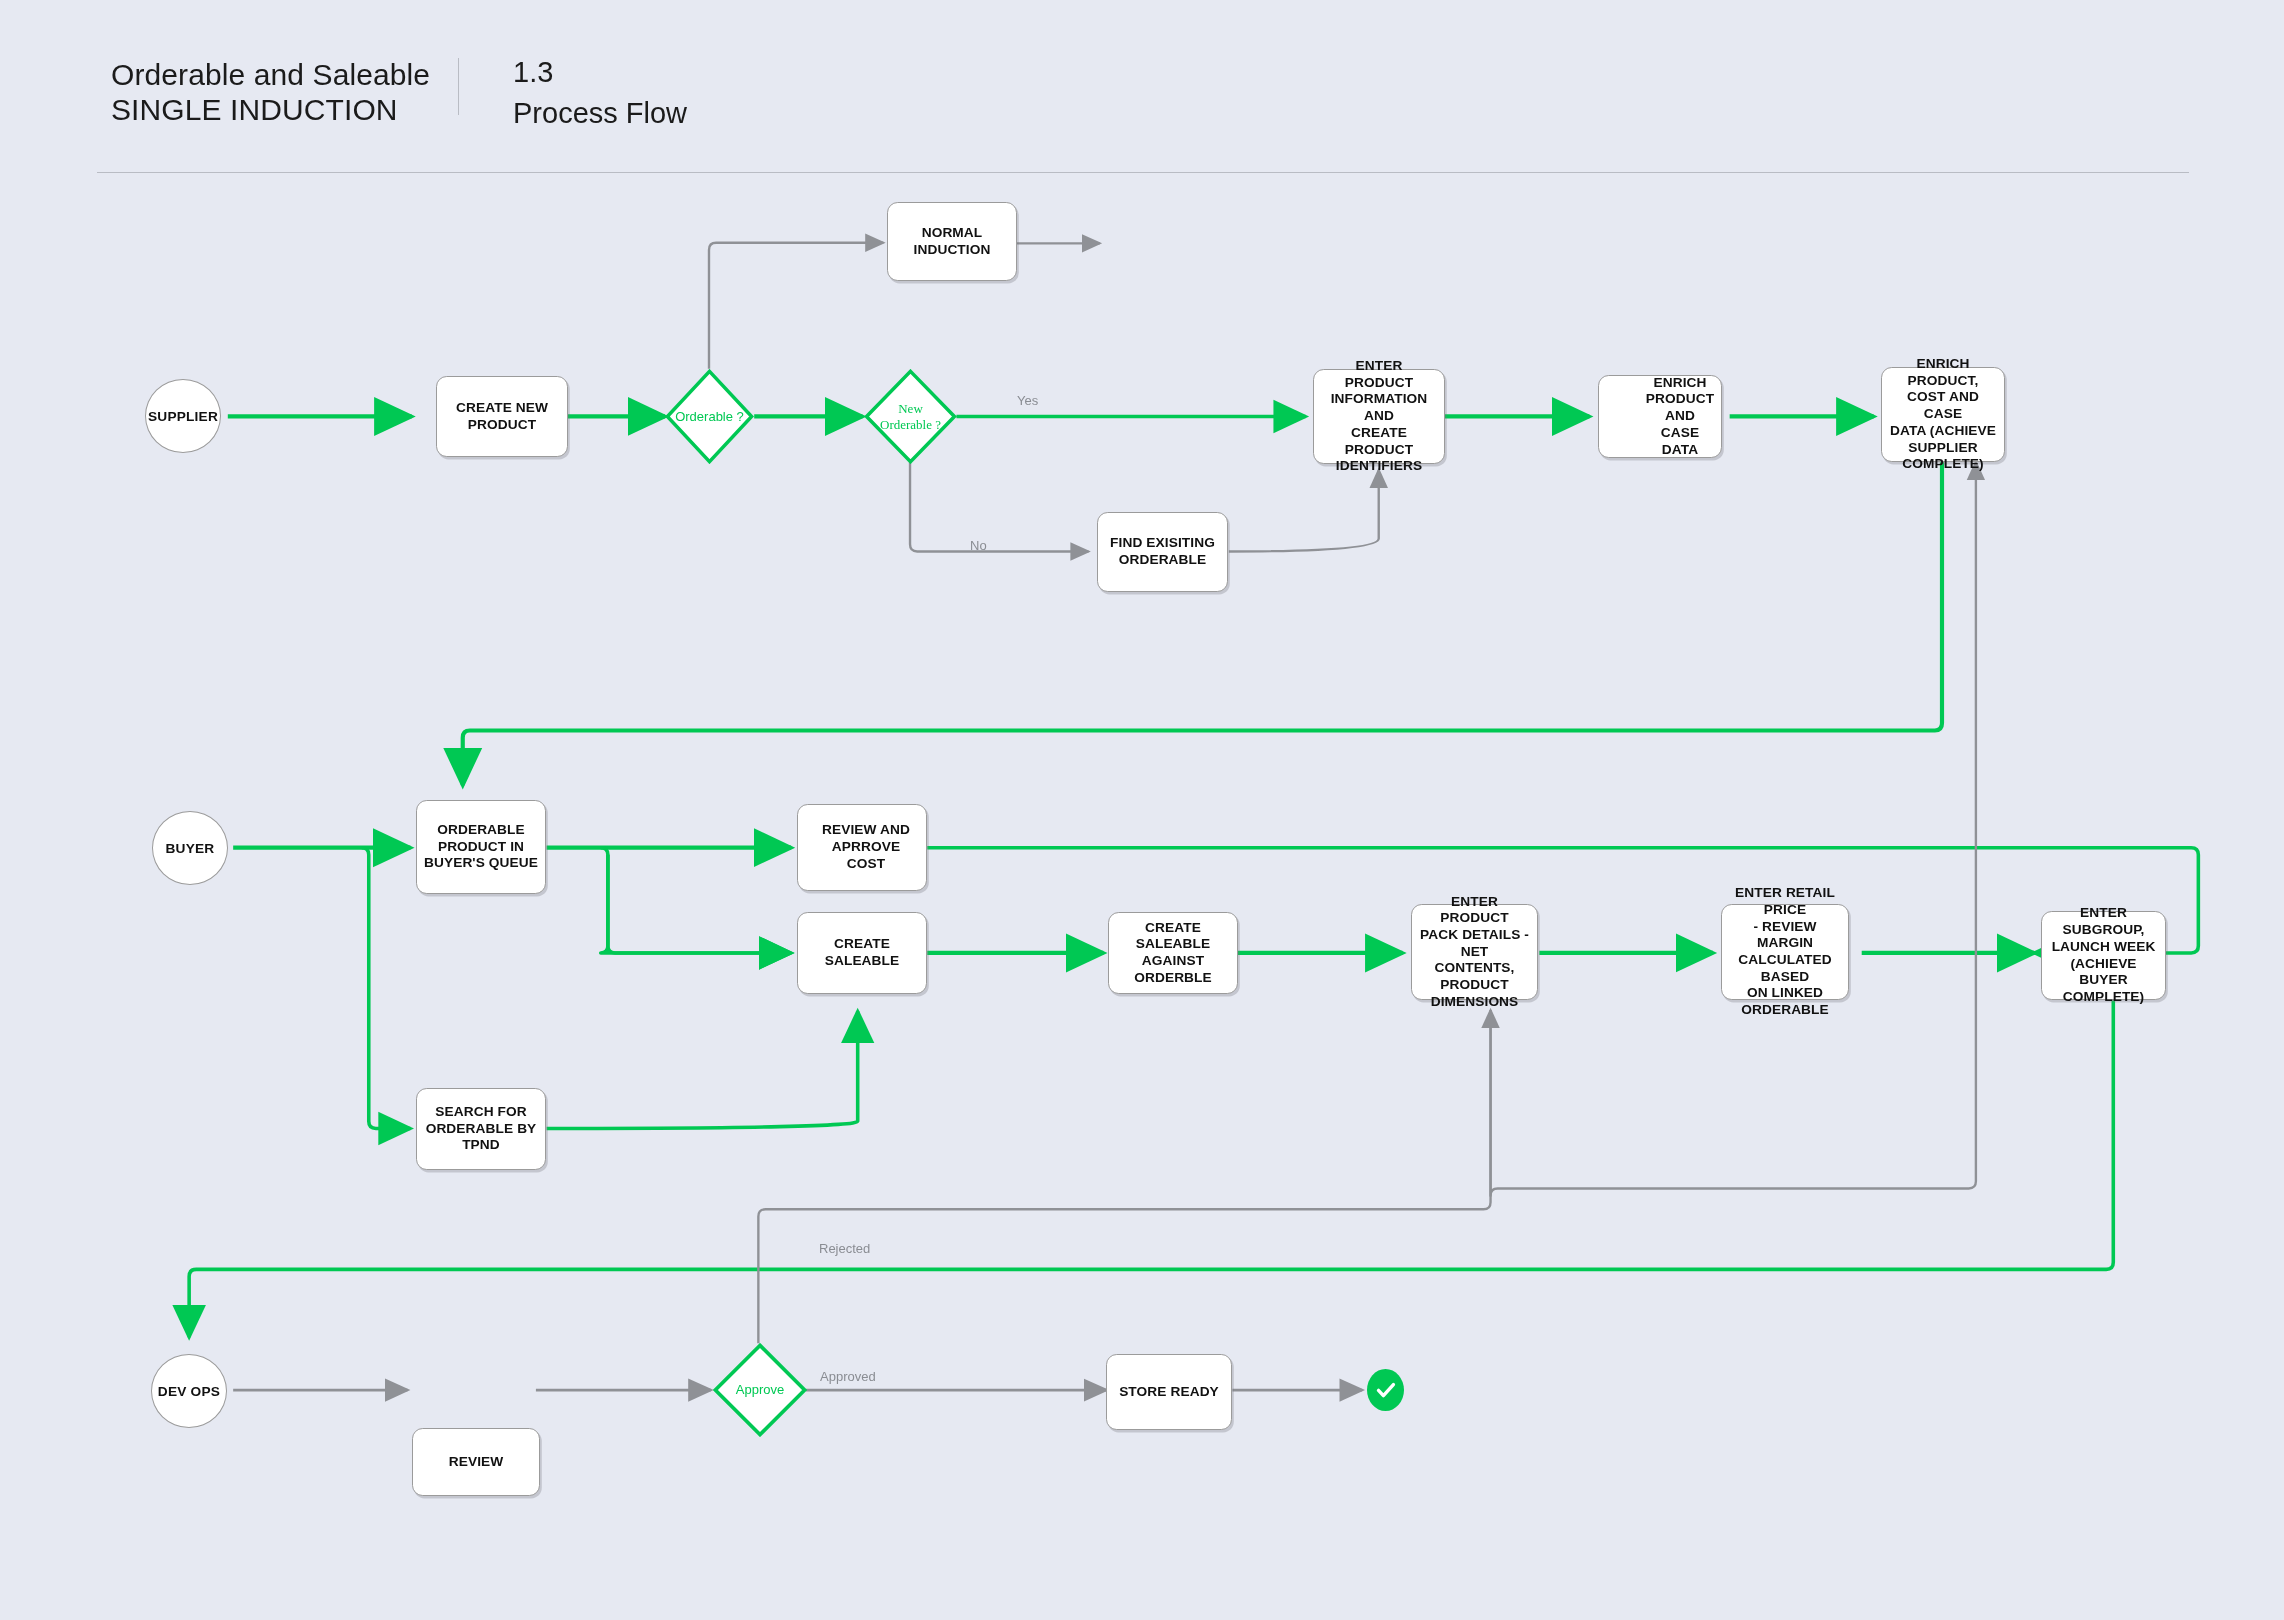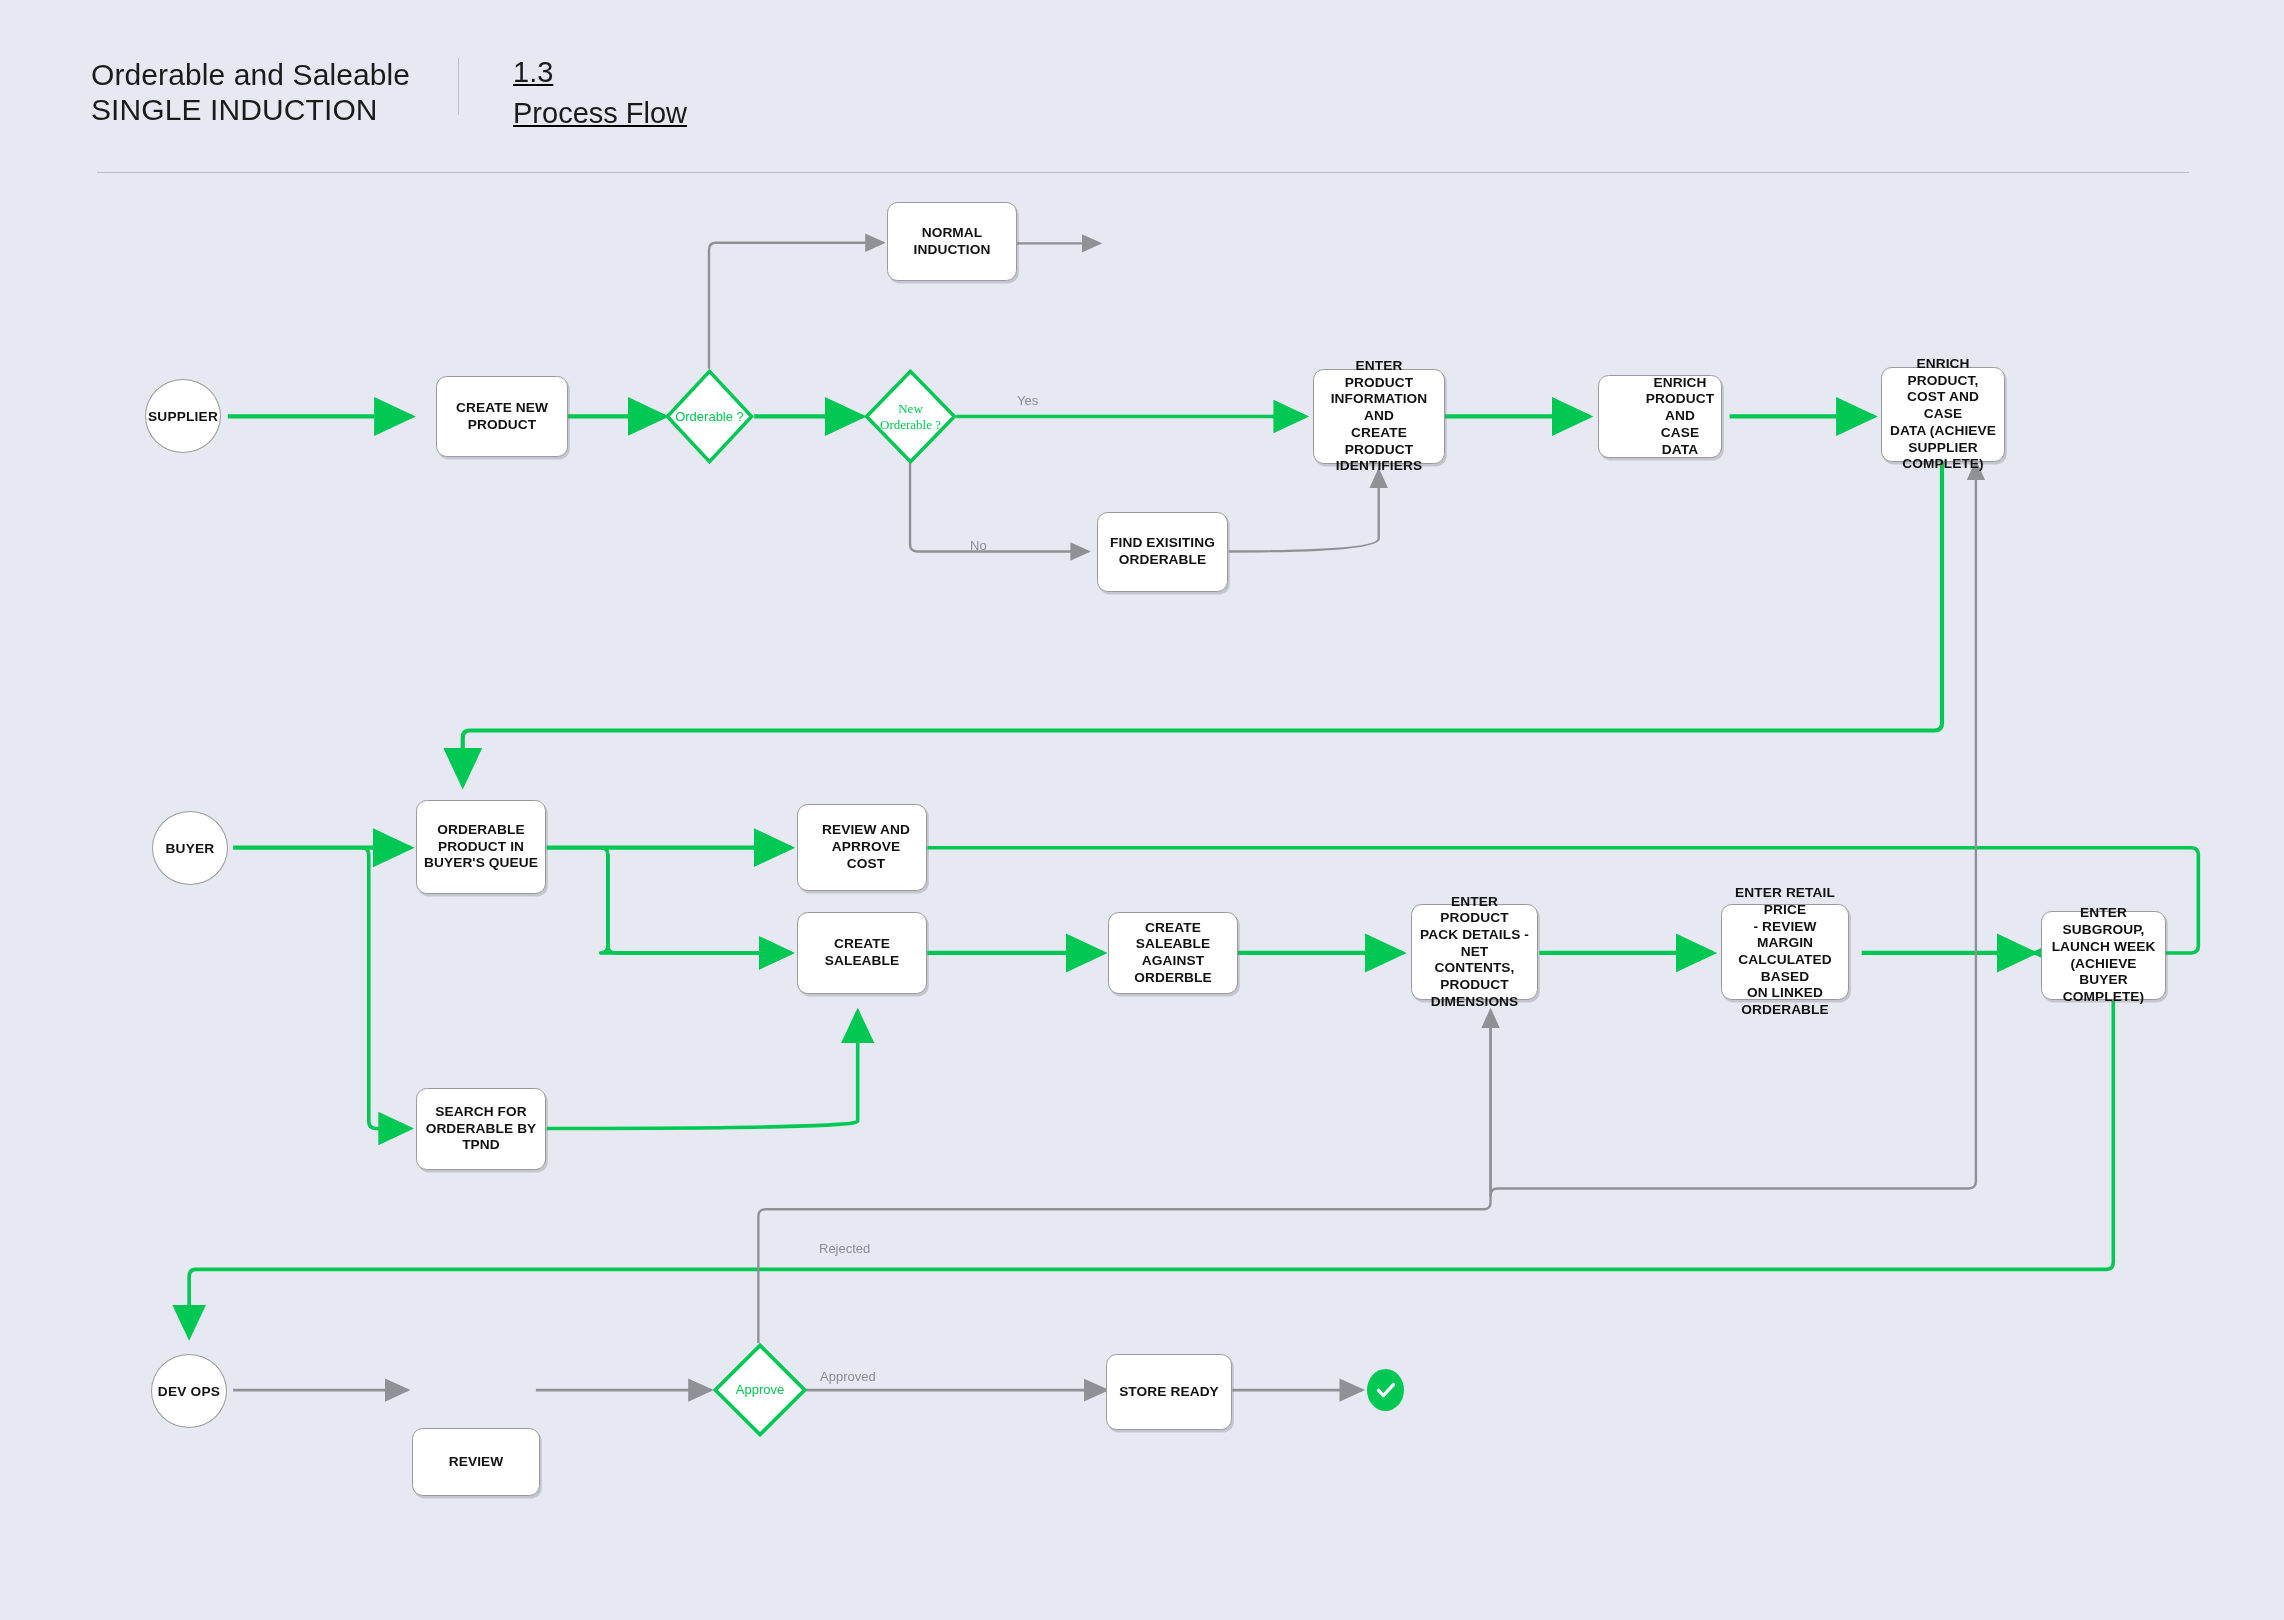--- a/index.html
+++ b/index.html
@@ -5,29 +5,29 @@
   html,body{margin:0;padding:0;}
   body{
     width:2284px;height:1621px;
     background:#e6e9f2;
     font-family:"Liberation Sans", sans-serif;
     overflow:hidden;
     position:relative;
   }
   
   #header{position:absolute;left:0;top:0;width:2284px;height:172px;}
-  #title-block{position:absolute;left:91px;top:57px;}
+  #title-block{position:absolute;left:111px;top:57px;}
   #title-line1,#title-line2{
     font-size:30px;color:#1b1b1b;line-height:1.17;letter-spacing:0.1px;
     white-space:nowrap;font-weight:400;
   }
   #title-divider{
     position:absolute;left:458px;top:58px;width:1.2px;height:57px;background:#b9bcc4;
   }
-  #subtitle-block{position:absolute;left:513px;top:55px;text-decoration:underline;}
+  #subtitle-block{position:absolute;left:513px;top:55px;}
   #subtitle-num{font-size:29px;color:#1b1b1b;line-height:1.2;white-space:nowrap;}
   #subtitle-txt{font-size:29px;color:#1b1b1b;line-height:1.2;white-space:nowrap;margin-top:6px;}
   #header-rule{position:absolute;left:97px;top:172px;width:2092px;height:1.2px;background:#b9bcc4;}
 
   
   #canvas{position:absolute;left:0;top:0;width:2284px;height:1621px;}
   #wires{position:absolute;left:0;top:0;width:2284px;height:1621px;}
 
   
   .node{position:absolute;box-sizing:border-box;display:flex;align-items:center;justify-content:center;text-align:center;}

